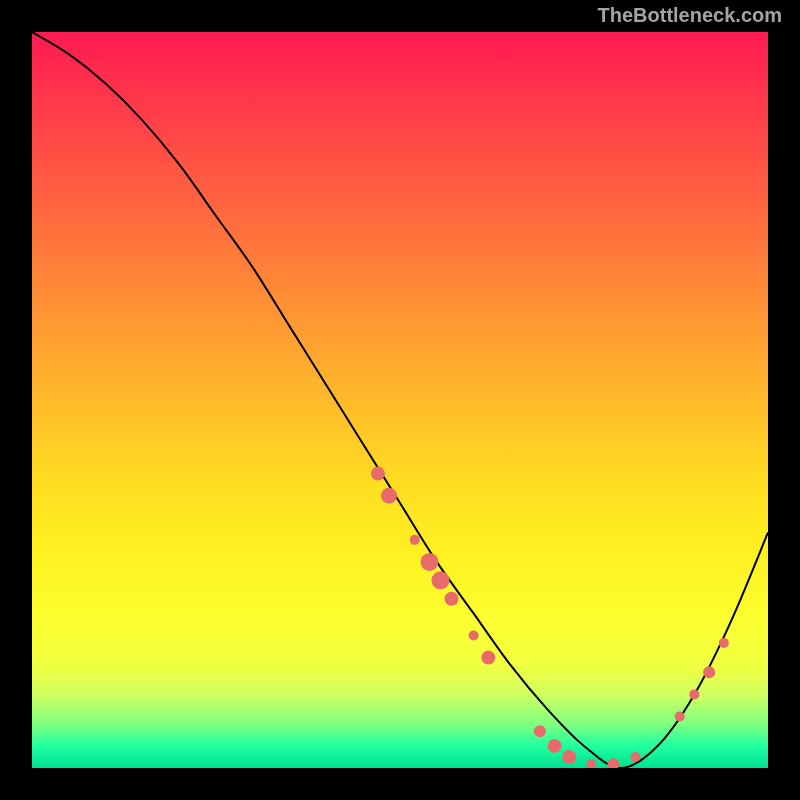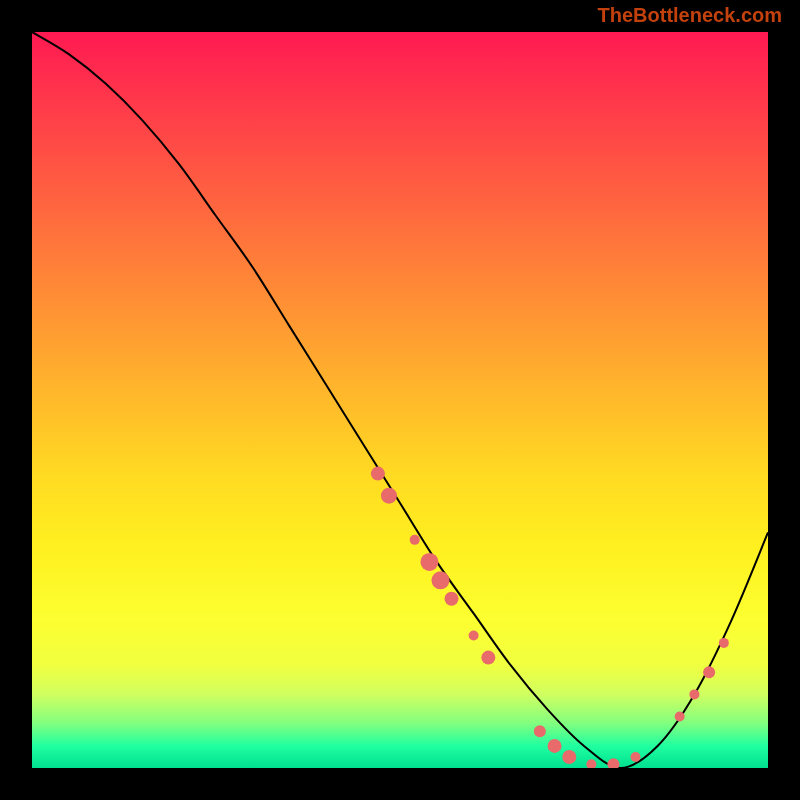--- a/index.html
+++ b/index.html
@@ -8,21 +8,21 @@
     height: 800px;
     background: #000;
     position: relative;
     font-family: Arial, sans-serif;
     overflow: hidden;
   }
   .watermark {
     position: absolute;
     top: 4px;
     right: 18px;
-    color: #c2410c;
+    color: #a3a3a3;
     font-size: 20px;
     font-weight: bold;
     z-index: 10;
     text-align: right;
   }
   .plot-area {
     position: absolute;
     left: 32px;
     top: 32px;
     width: 736px;

